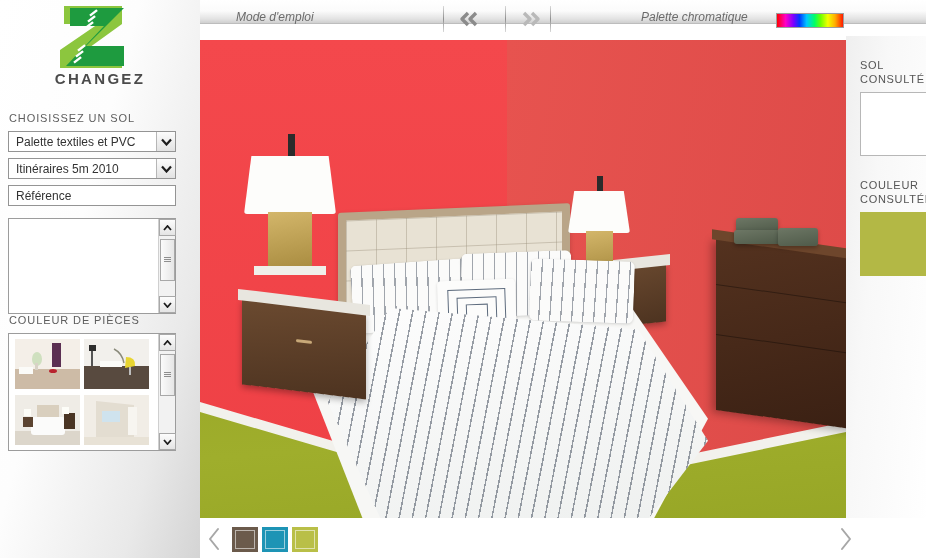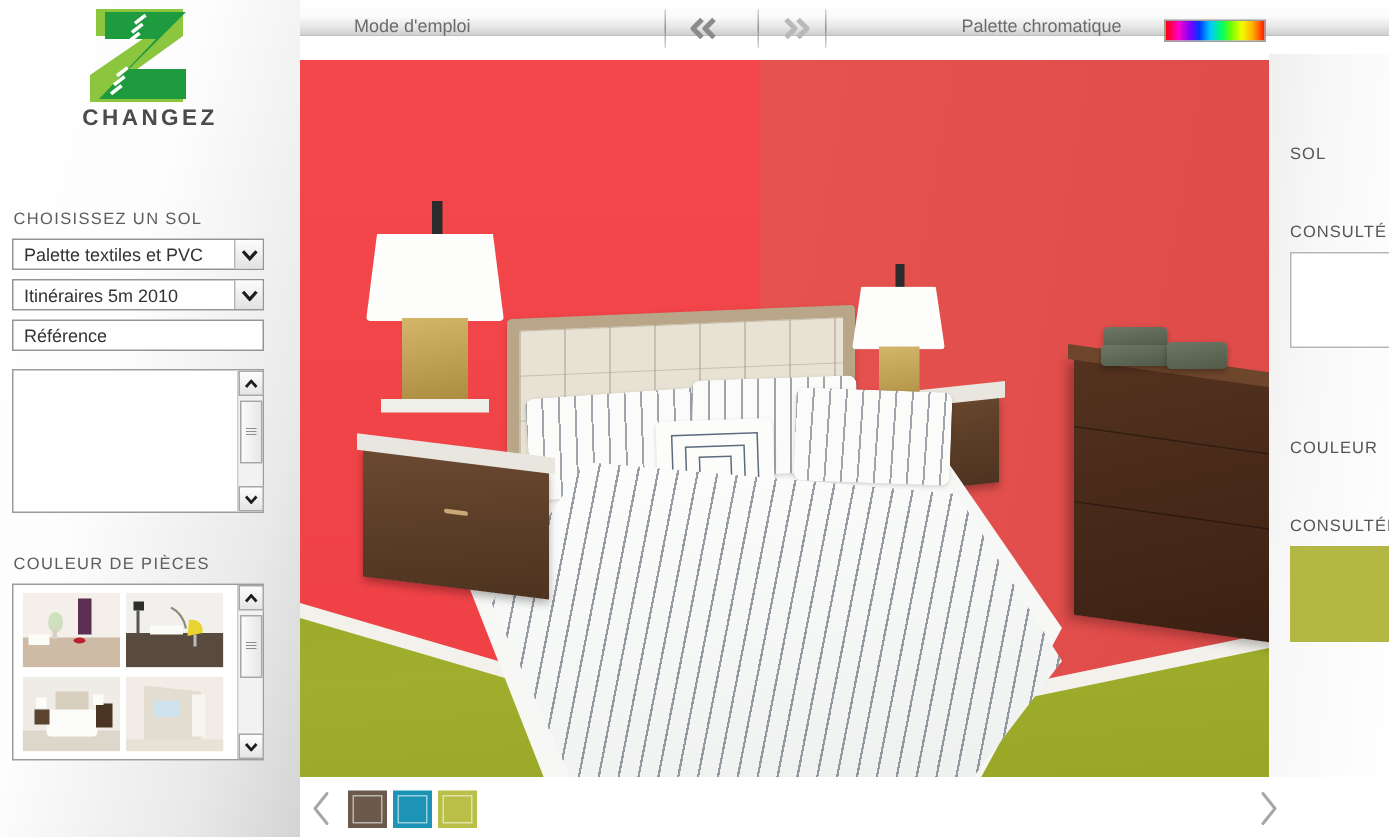--- a/index.html
+++ b/index.html
@@ -18,21 +18,21 @@
   }
   #logo-area { height: 112px; position: relative; }
   .logo-z { position: absolute; left: 56px; top: 6px; width: 74px; height: 62px; }
   .logo-text {
     position: absolute; left: 0; top: 70px; width: 200px;
     text-align: center; font-size: 15px; letter-spacing: 2.3px;
     color: #4b4b4b; font-weight: 700;
   }
   .sb-heading {
     font-size: 11px; letter-spacing: .9px; color: #5d5d5d;
-    padding: 0 0 0 9px; margin-top: 28px; margin-bottom: 7px;
+    padding: 0 0 0 9px; margin-top: 0; margin-bottom: 7px;
   }
   .sb-field {
     position: relative; width: 168px; height: 21px; margin: 0 0 6px 8px;
     background: #fff; border: 1px solid #949494;
     display: flex; align-items: center;
   }
   .sb-field > span.val {
     font-size: 12px; color: #333; padding-left: 7px;
     white-space: nowrap; overflow: hidden;
   }
@@ -73,20 +73,21 @@
     position: absolute; left: 6px; top: 5px; width: 140px;
     display: grid; grid-template-columns: 65px 65px; gap: 6px 4px;
   }
   .thumb { width: 65px; height: 50px; overflow: hidden; position: relative; }
 
   
   #toolbar {
     position: absolute; left: 200px; top: 0; width: 726px; height: 24px;
     background: linear-gradient(#ffffff 0%,#fbfbfb 48%,#e3e3e3 82%,#cfcfcf 100%);
     border-bottom: 1px solid #bdbdbd;
+    font-style: italic;
   }
   .tb-sep { position: absolute; top: 6px; width: 1px; height: 26px;
     background: linear-gradient(#d9d9d9,#8e8e8e,#d9d9d9); }
   .tb-label {
     position: absolute; font-size: 12px; color: #6b6b6b; top: 10px;
     white-space: nowrap;
   }
   .chev-btn {
     position: absolute; top: 6px; width: 48px; height: 26px;
     display: flex; align-items: center; justify-content: center;
@@ -244,21 +245,21 @@
     background: #f2f1ea; transform: skewY(8deg);
   }
 
   
   #rightpanel {
     position: absolute; left: 846px; top: 36px; width: 80px; height: 522px;
     background: linear-gradient(95deg,#efefef 0%,#f8f8f8 35%,#ffffff 100%);
   }
   .rp-label {
     font-size: 11px; letter-spacing: .7px; color: #555;
-    line-height: 14px; padding-left: 14px; margin-top: 38px;
+    line-height: 14px; padding-left: 14px;
   }
   .rp-box {
     margin: 6px 0 0 14px; width: 72px; height: 64px;
     background: #fff; border: 1px solid #b7b7b7;
   }
   .rp-swatch { margin: 6px 0 0 14px; width: 72px; height: 64px; }
 
   
   #bottombar {
     position: absolute; left: 200px; top: 518px; width: 726px; height: 40px;

